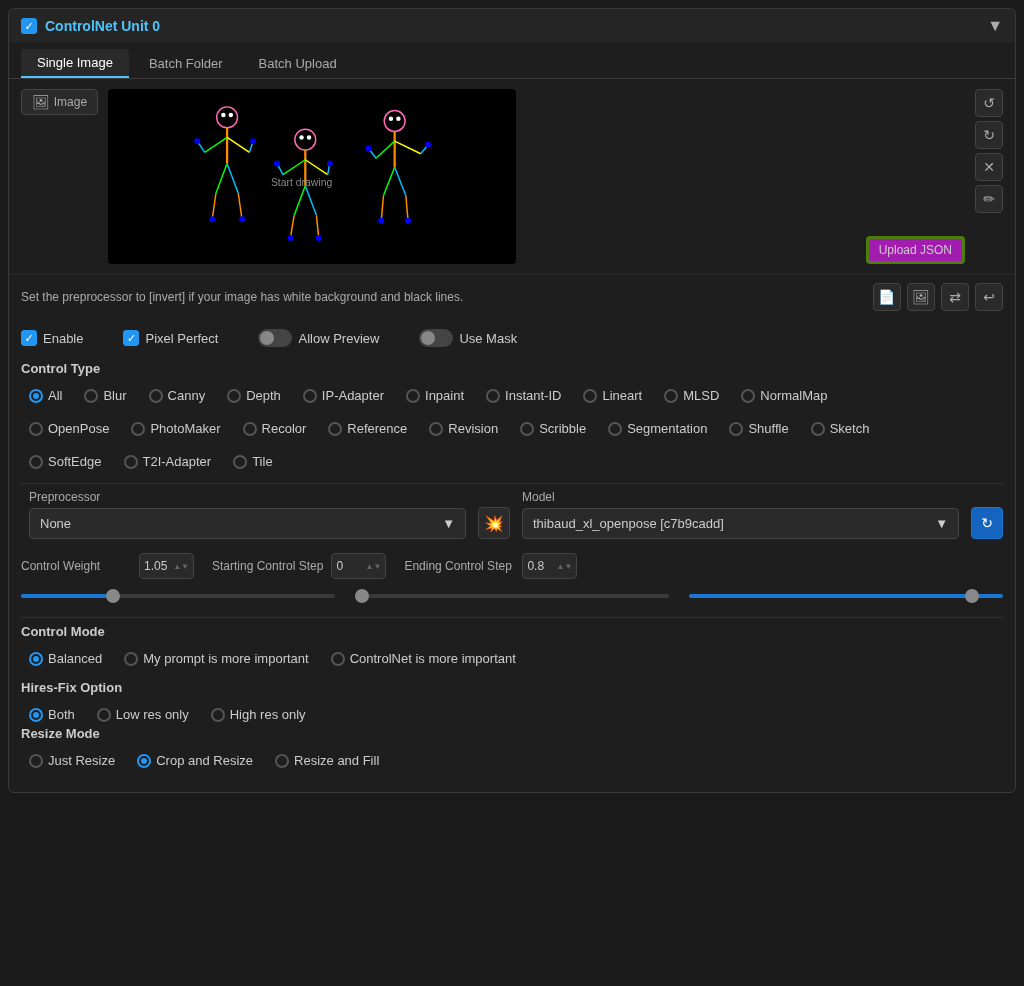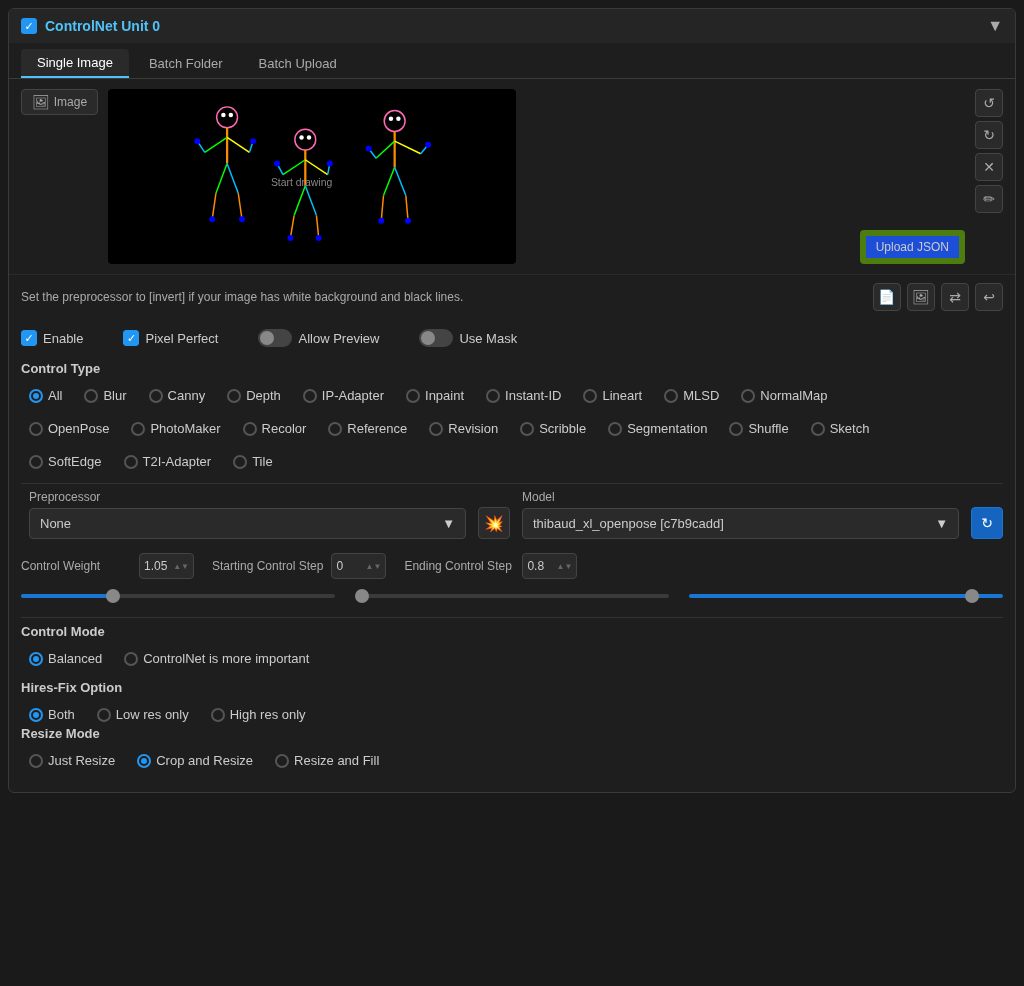--- a/index.html
+++ b/index.html
@@ -115,22 +115,22 @@
       border: 1px solid #444;
       border-radius: 4px;
       display: flex; align-items: center; justify-content: center;
       cursor: pointer;
       color: #aaa;
       font-size: 14px;
     }
     .upload-json-btn {
       position: absolute;
       bottom: 0; right: 0;
-      background: #1d4ed8;
-      border: 6px solid #4d7c0f;
+      background: #a21caf;
+      border: 3px solid #4d7c0f;
       border-radius: 4px;
       padding: 4px 10px;
       color: #ccc;
       cursor: pointer;
       font-size: 12px;
     }
     .info-bar {
       padding: 8px 12px;
       color: #aaa;
       font-size: 12px;
@@ -615,20 +615,24 @@
 
     <div style="margin-bottom:10px;">
       <div class="section-label">Control Mode</div>
       <div class="mode-row">
         <div class="radio-item">
           <div class="radio-circle selected"></div>
           <span>Balanced</span>
         </div>
         <div class="radio-item">
           <div class="radio-circle"></div>
+          <span>My prompt is more important</span>
+        </div>
+        <div class="radio-item">
+          <div class="radio-circle"></div>
           <span>ControlNet is more important</span>
         </div>
       </div>
     </div>
 
     <div>
       <div class="section-label">Hires-Fix Option</div>
       <div class="mode-row">
         <div class="radio-item">
           <div class="radio-circle selected"></div>

